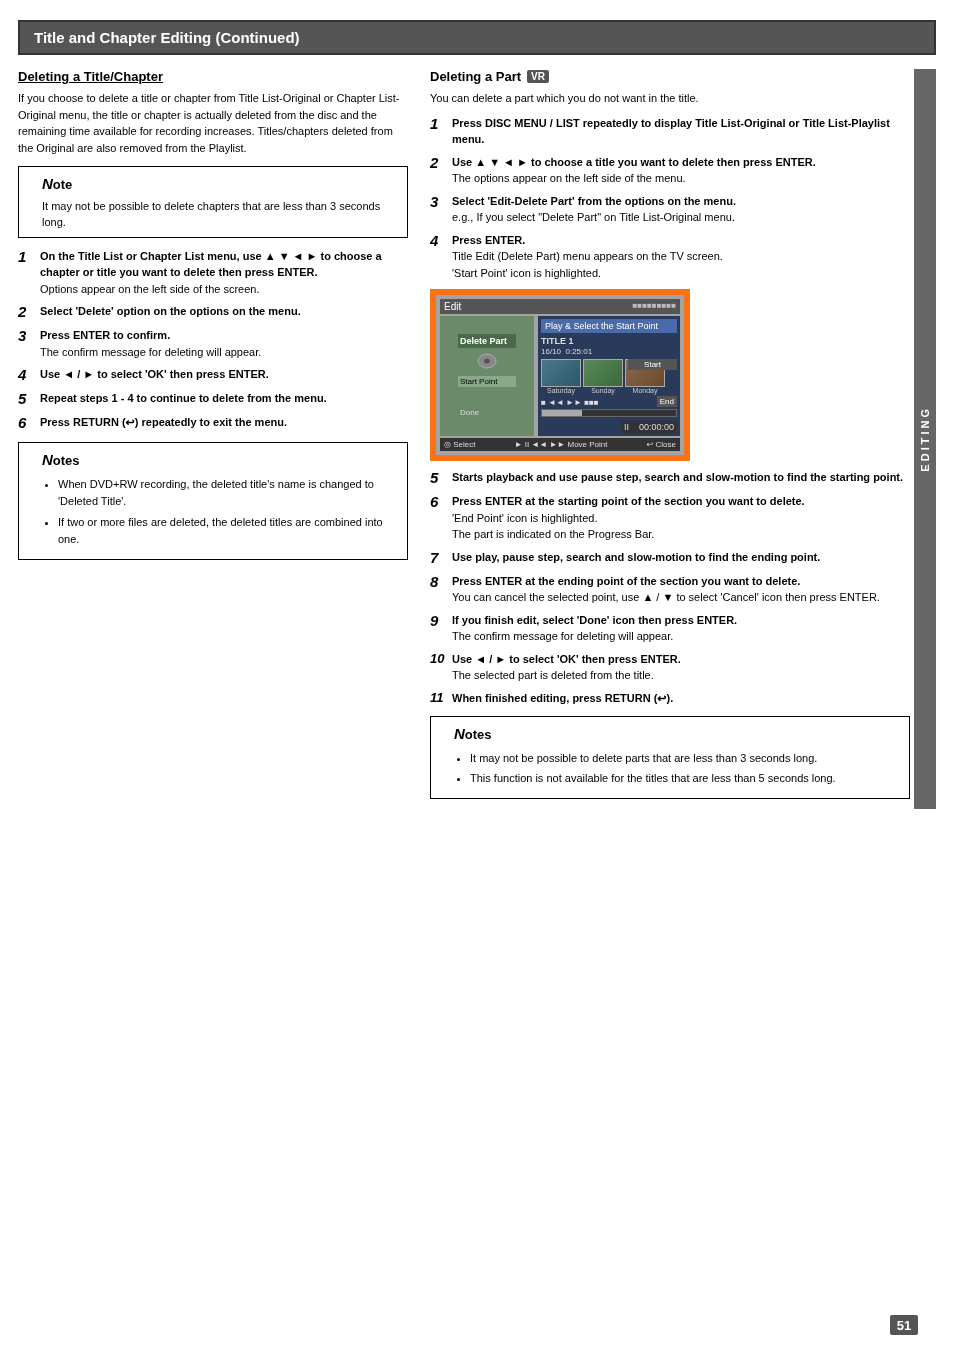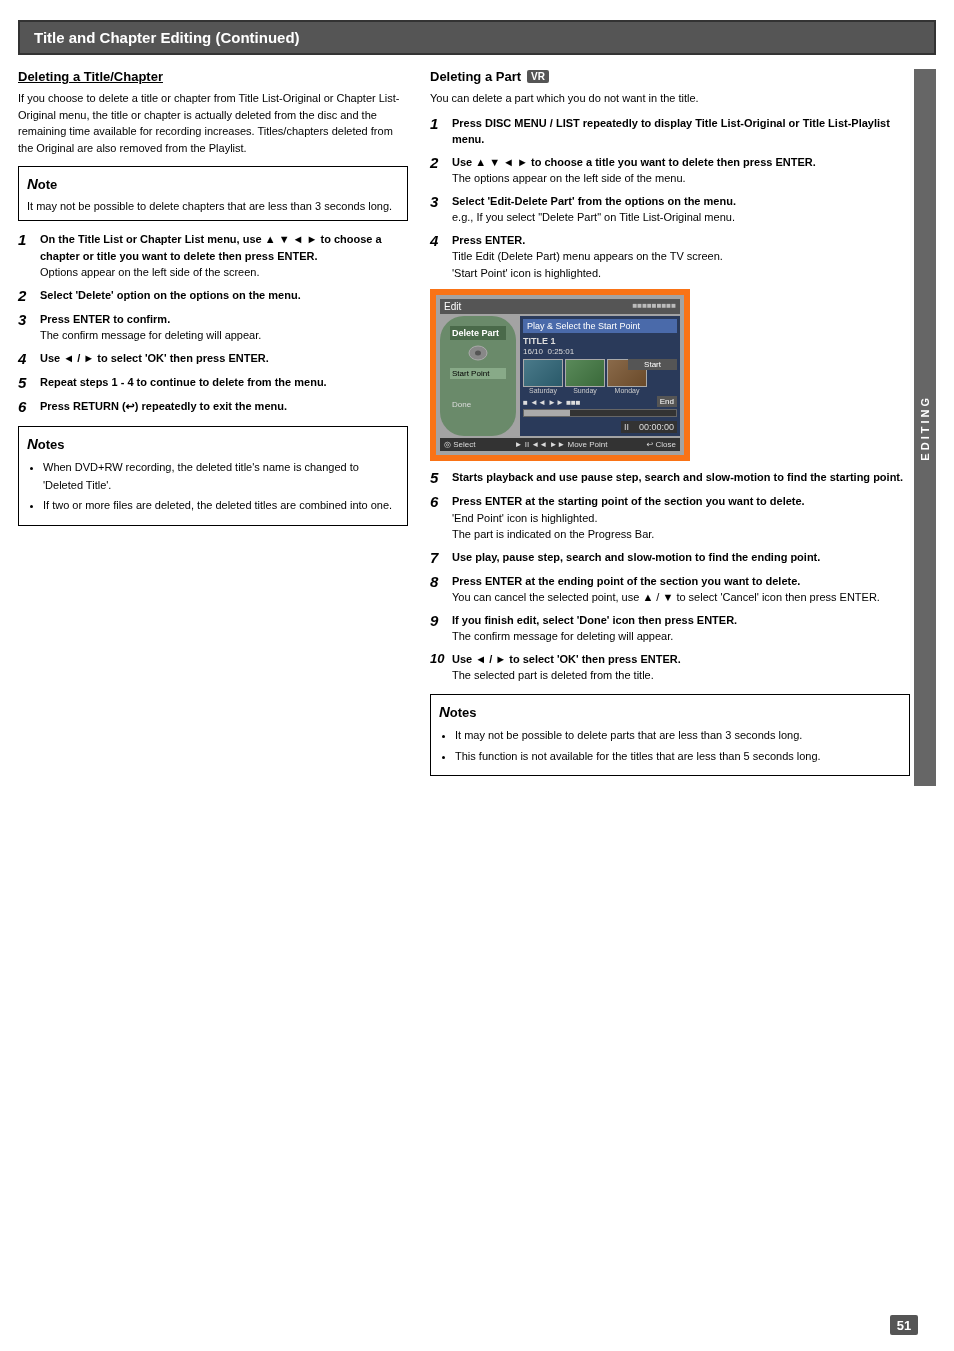--- a/index.html
+++ b/index.html
@@ -62,21 +62,21 @@
       padding: 1px 4px;
       border-radius: 2px;
     }
     .body-text {
       font-size: 11px;
       line-height: 1.5;
       margin-bottom: 8px;
     }
     .note-box {
       border: 1px solid #000;
-      padding: 6px 8px;
+      padding: 6px 23px;
       margin: 10px 0;
       font-size: 11px;
       line-height: 1.5;
     }
     .note-title {
       font-size: 13px;
       font-weight: bold;
       margin-bottom: 2px;
     }
     .note-title .n-letter {
@@ -134,24 +134,23 @@
       padding: 2px 4px;
       font-size: 10px;
       margin-bottom: 2px;
     }
     .tv-inner {
       display: flex;
       gap: 4px;
     }
     .tv-left-panel {
       background: #6a8a6a;
-      width: 76px;
-      padding: 10px;
+      width: 94px;
+      padding: 18px;
       font-size: 9px;
-      border-radius: 24px;
     }
     .tv-left-title {
       background: #4a6a4a;
       color: #fff;
       padding: 2px;
       font-weight: bold;
       font-size: 9px;
       margin-bottom: 2px;
     }
     .tv-left-item {
@@ -460,20 +459,26 @@
           </div>
 
           <div class="step-item">
             <span class="step-num" style="font-size:13px;">10</span>
             <div class="step-content">
               <span class="step-bold">Use ◄ / ► to select 'OK' then press ENTER.</span><br>
               <span>The selected part is deleted from the title.</span>
             </div>
           </div>
 
+          <div class="step-item">
+            <span class="step-num" style="font-size:13px;">11</span>
+            <div class="step-content">
+              <span class="step-bold">When finished editing, press RETURN (↩).</span>
+            </div>
+          </div>
 
         </div>
 
         <div class="note-box">
           <div class="note-title">
             <span class="n-letter">N</span><span>otes</span>
           </div>
           <ul class="bullet-list">
             <li>It may not be possible to delete parts that are less than 3 seconds long.</li>
             <li>This function is not available for the titles that are less than 5 seconds long.</li>

